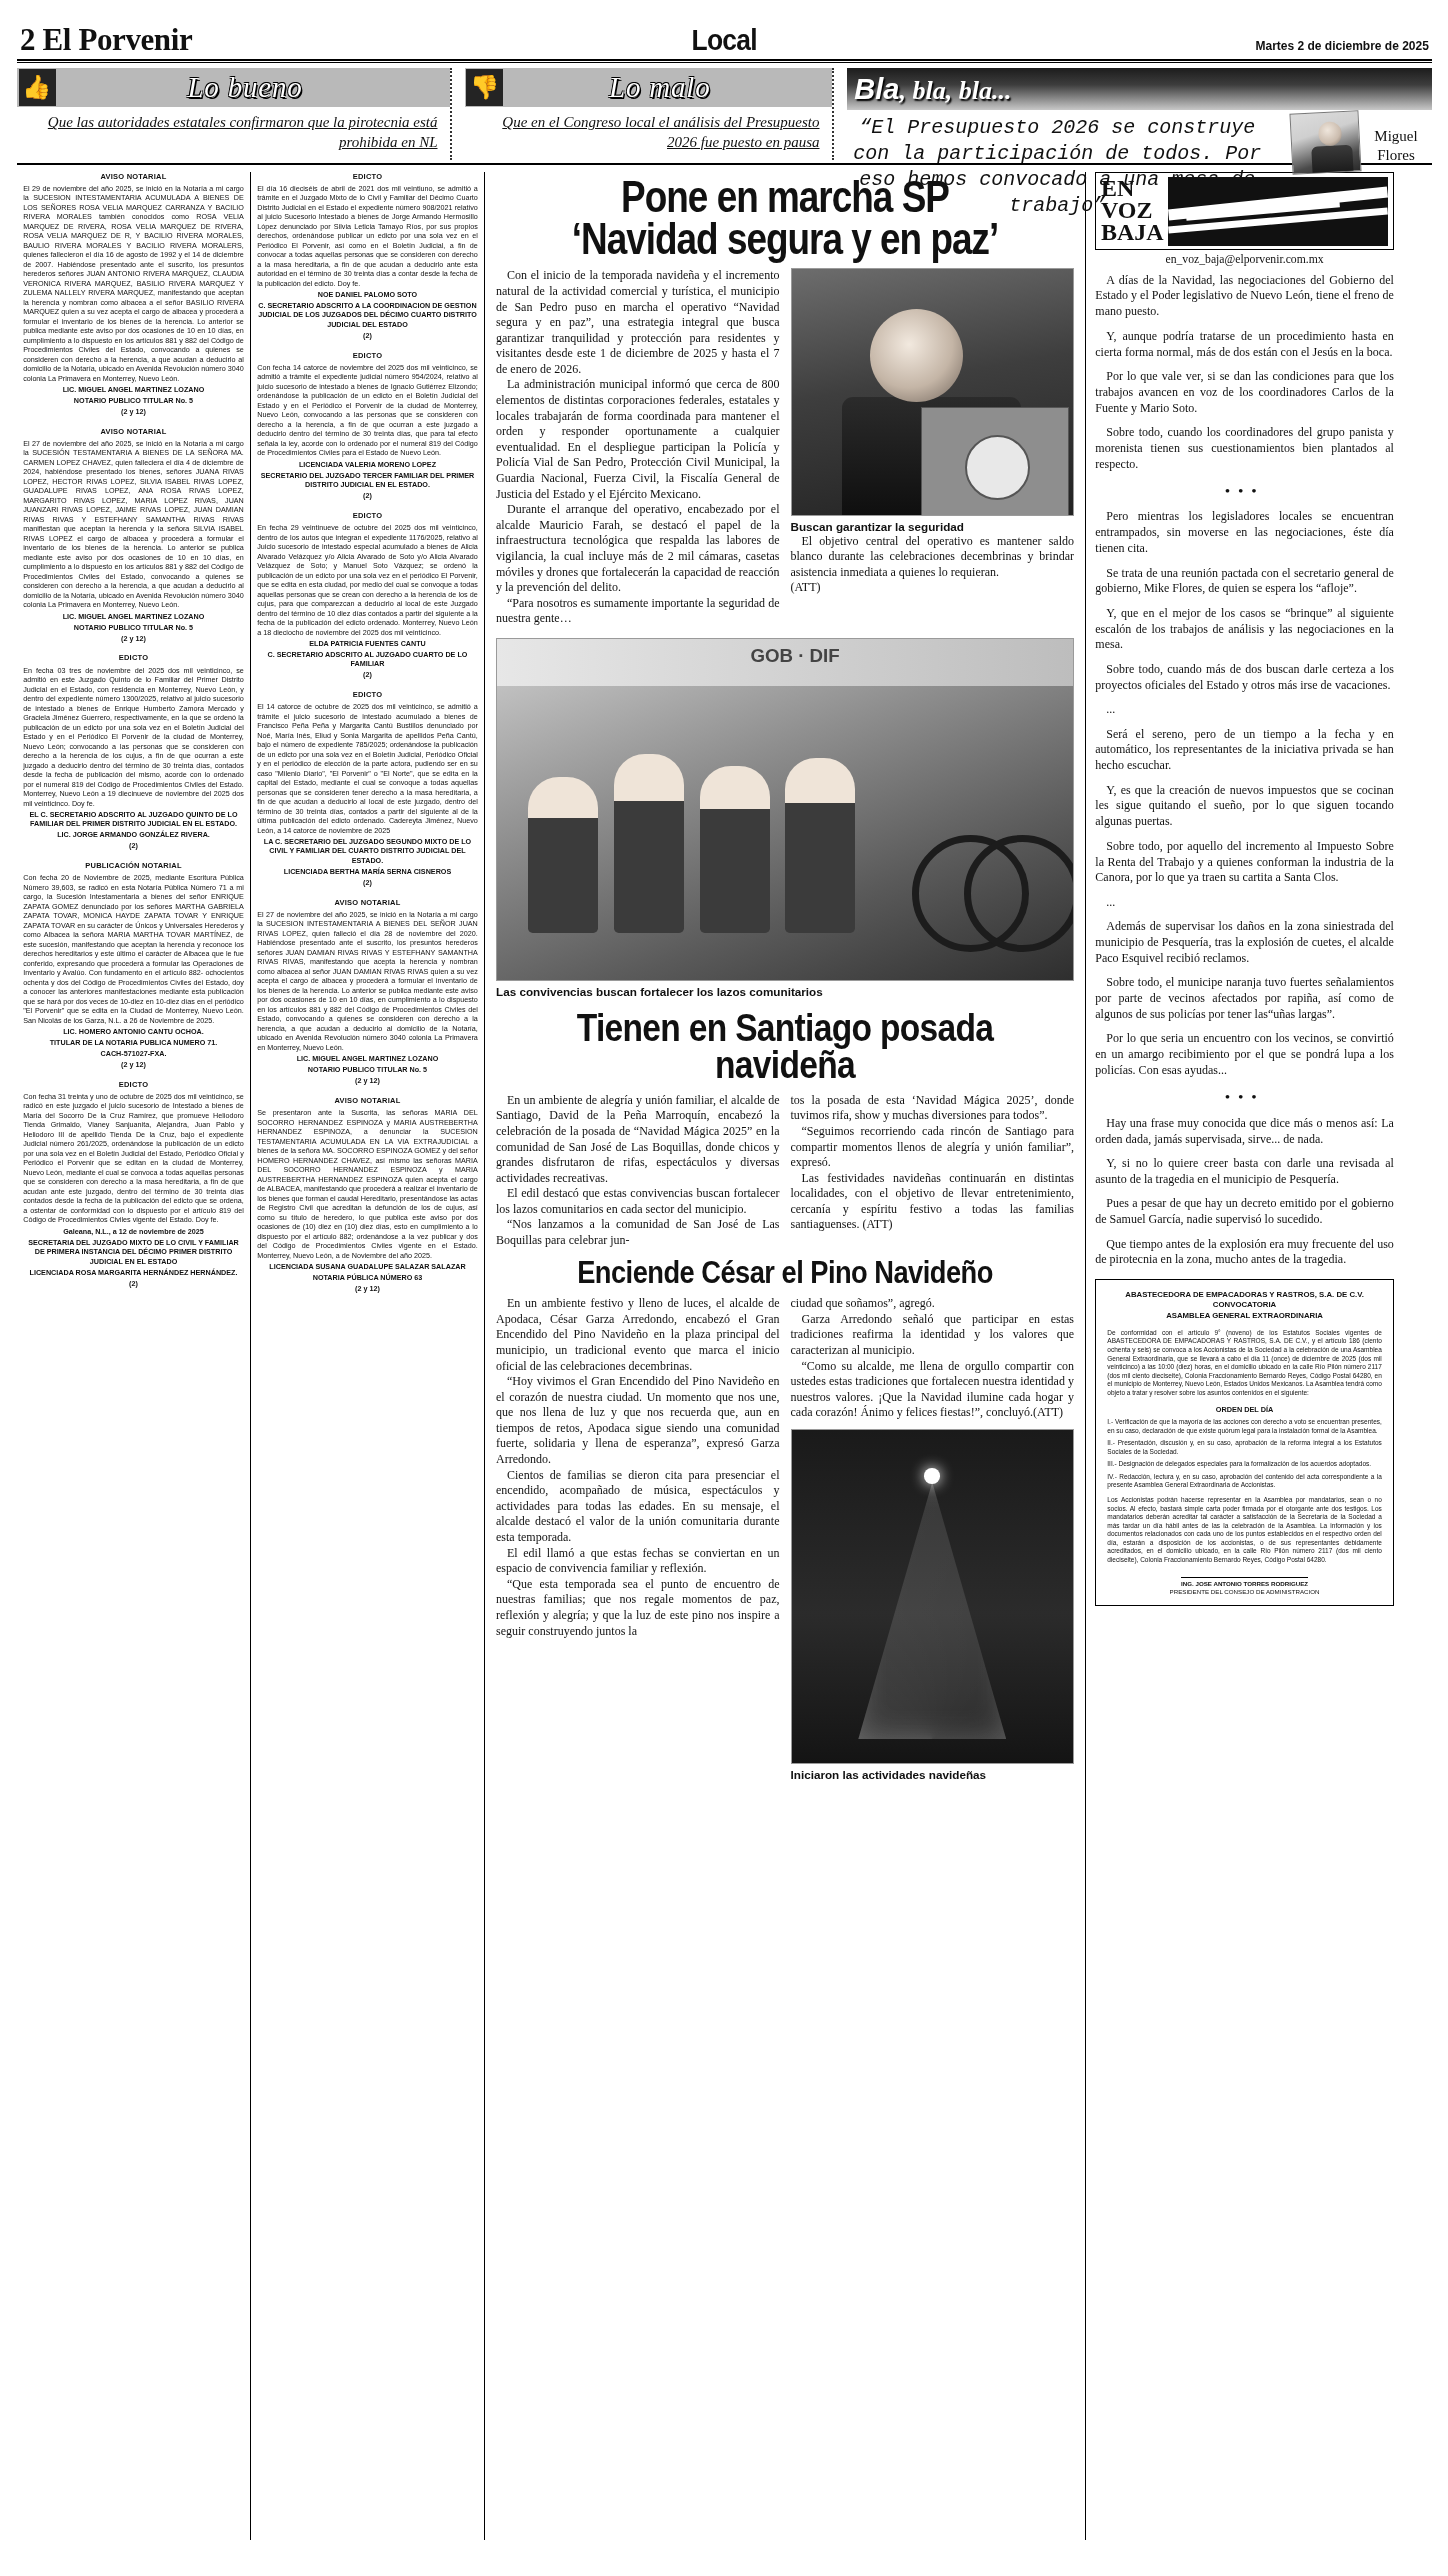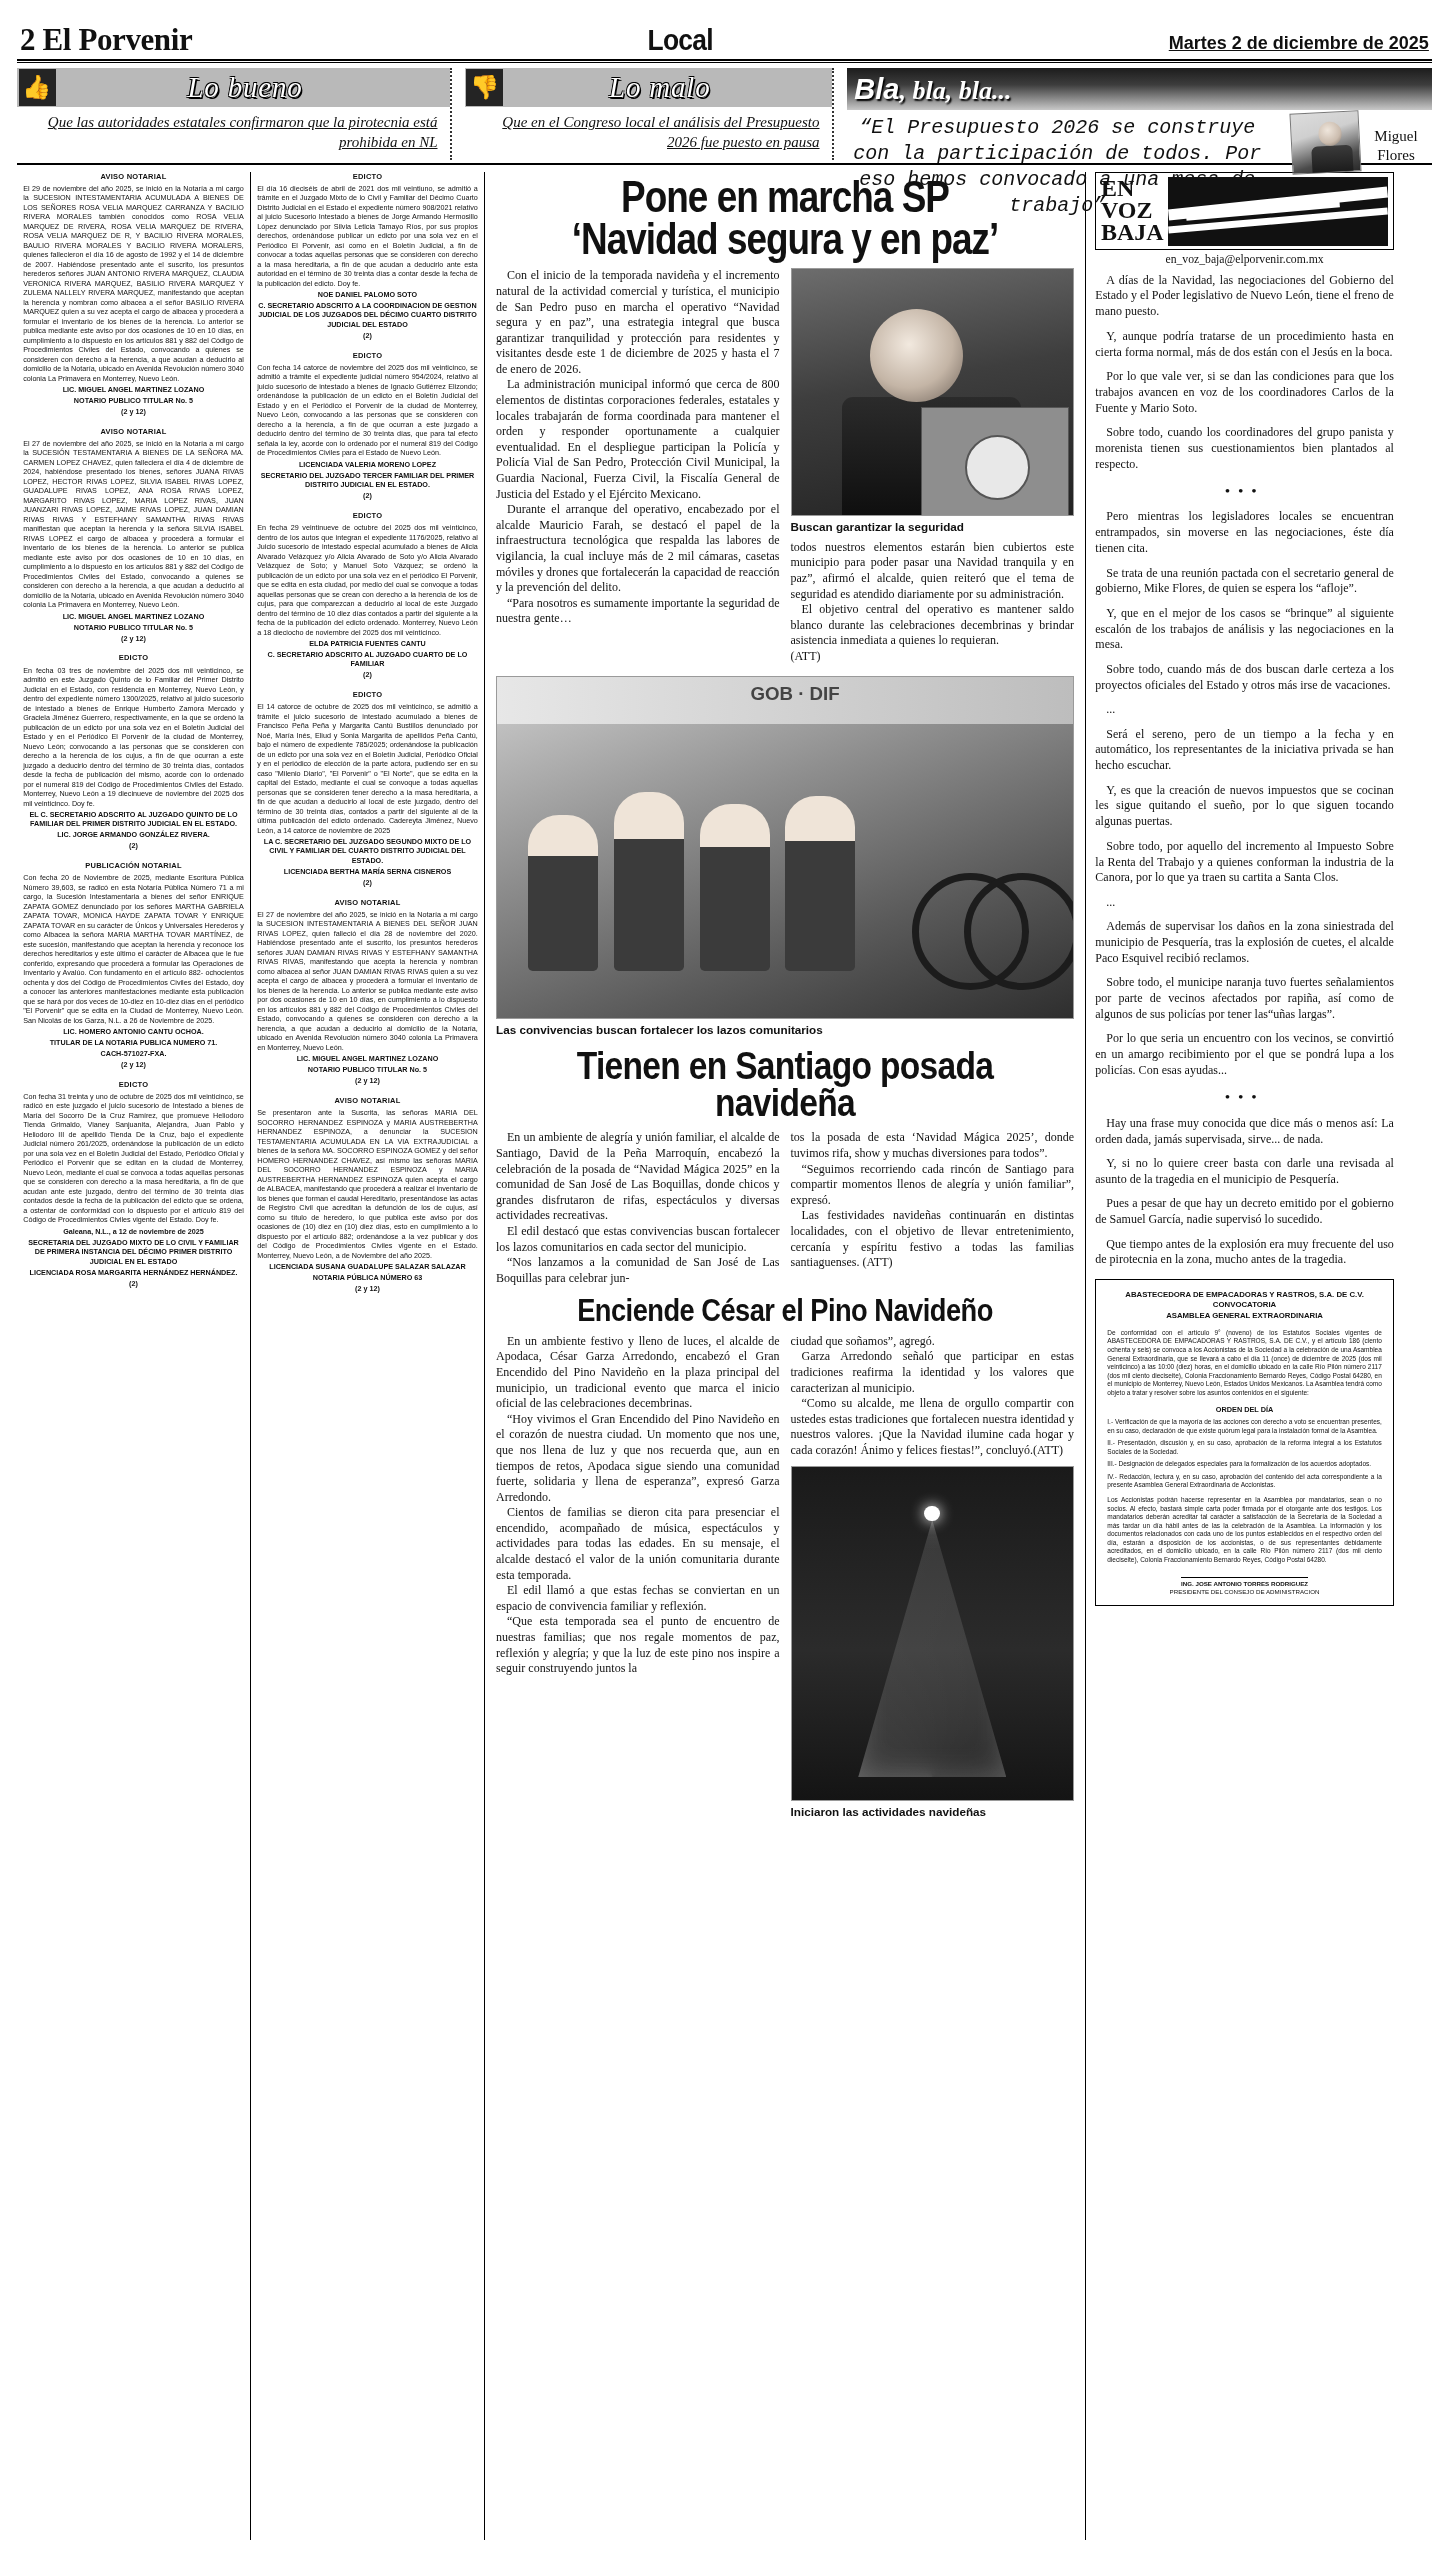--- a/index.html
+++ b/index.html
@@ -10,21 +10,21 @@
     color:#111;
     position:relative;
     overflow:hidden;
   }
   .page { width:1449px; height:2576px; padding:14px 17px 7.8px 17px; position:relative; }
 
   
   .masthead { display:flex; align-items:flex-end; justify-content:space-between; height:41px; padding:0 3.1px;gap:24px; }
   .mh-left { font-family:"Liberation Serif", serif; font-weight:bold; font-size:31px; letter-spacing:-0.4px; line-height:1; }
   .mh-center { font-family:"Liberation Sans", sans-serif; font-weight:bold; font-size:30px; line-height:1; letter-spacing:-0.8px; transform:scaleX(0.88); transform-origin:center bottom;}
-  .mh-right { font-family:"Liberation Sans", sans-serif; font-weight:bold; font-size:18px; line-height:1; padding-bottom:3.1px;text-decoration:underline; }
+  .mh-right { font-family:"Liberation Sans", sans-serif; font-weight:bold; font-size:12px; line-height:1; padding-bottom:3.1px; }
   .mh-rule { border-top:2.3px solid #000; border-bottom:0.8px solid #000; height:3.9px; margin-top:3.9px; }
 
   
   .strip { display:flex; height:92px; margin-top:5.5px; }
   .strip-col { position:relative; }
   .strip-col.bueno { width:433px; }
   .strip-col.malo  { width:382px; padding-left:12.5px; }
   .strip-col.bla   { flex:1; padding-left:12.5px; }
   .dotted-sep { border-left:2.3px dotted #333; }
 
@@ -269,21 +269,20 @@
           <p>Con el inicio de la temporada navideña y el incremento natural de la actividad comercial y turística, el municipio de San Pedro puso en marcha el operativo “Navidad segura y en paz”, una estrategia integral que busca garantizar tranquilidad y protección para residentes y visitantes desde este 1 de diciembre de 2025 y hasta el 7 de enero de 2026.</p>
           <p>La administración municipal informó que cerca de 800 elementos de distintas corporaciones federales, estatales y locales trabajarán de forma coordinada para mantener el orden y responder oportunamente a cualquier eventualidad. En el despliegue participan la Policía y Policía Vial de San Pedro, Protección Civil Municipal, la Guardia Nacional, Fuerza Civil, la Fiscalía General de Justicia del Estado y el Ejército Mexicano.</p>
           <p>Durante el arranque del operativo, encabezado por el alcalde Mauricio Farah, se destacó el papel de la infraestructura tecnológica que respalda las labores de vigilancia, la cual incluye más de 2 mil cámaras, casetas móviles y drones que fortalecerán la capacidad de reacción y la prevención del delito.</p>
           <p>“Para nosotros es sumamente importante la seguridad de nuestra gente…</p>
         </div>
         <div class="art-col">
           <div class="photo ph1">
               <div class="podium"></div>
             </div>
           <div class="cap">Buscan garantizar la seguridad</div>
-          <p class="noind" style="margin-top:6.2px">todos nuestros elementos estarán bien cubiertos este municipio para poder pasar una Navidad tranquila y en paz”, afirmó el alcalde, quien reiteró que el tema de seguridad es atendido diariamente por su administración.</p>
           <p>El objetivo central del operativo es mantener saldo blanco durante las celebraciones decembrinas y brindar asistencia inmediata a quienes lo requieran.</p>
           <p class="noind">(ATT)</p>
         </div>
       </div>
 
       <div class="photo ph2" style="margin-top:11px">
         <div class="band2"></div>
           <div class="logo">GOB · DIF</div>
         <div class="person" style="left:31px"></div>
         <div class="person" style="left:117px;height:179px"></div>

